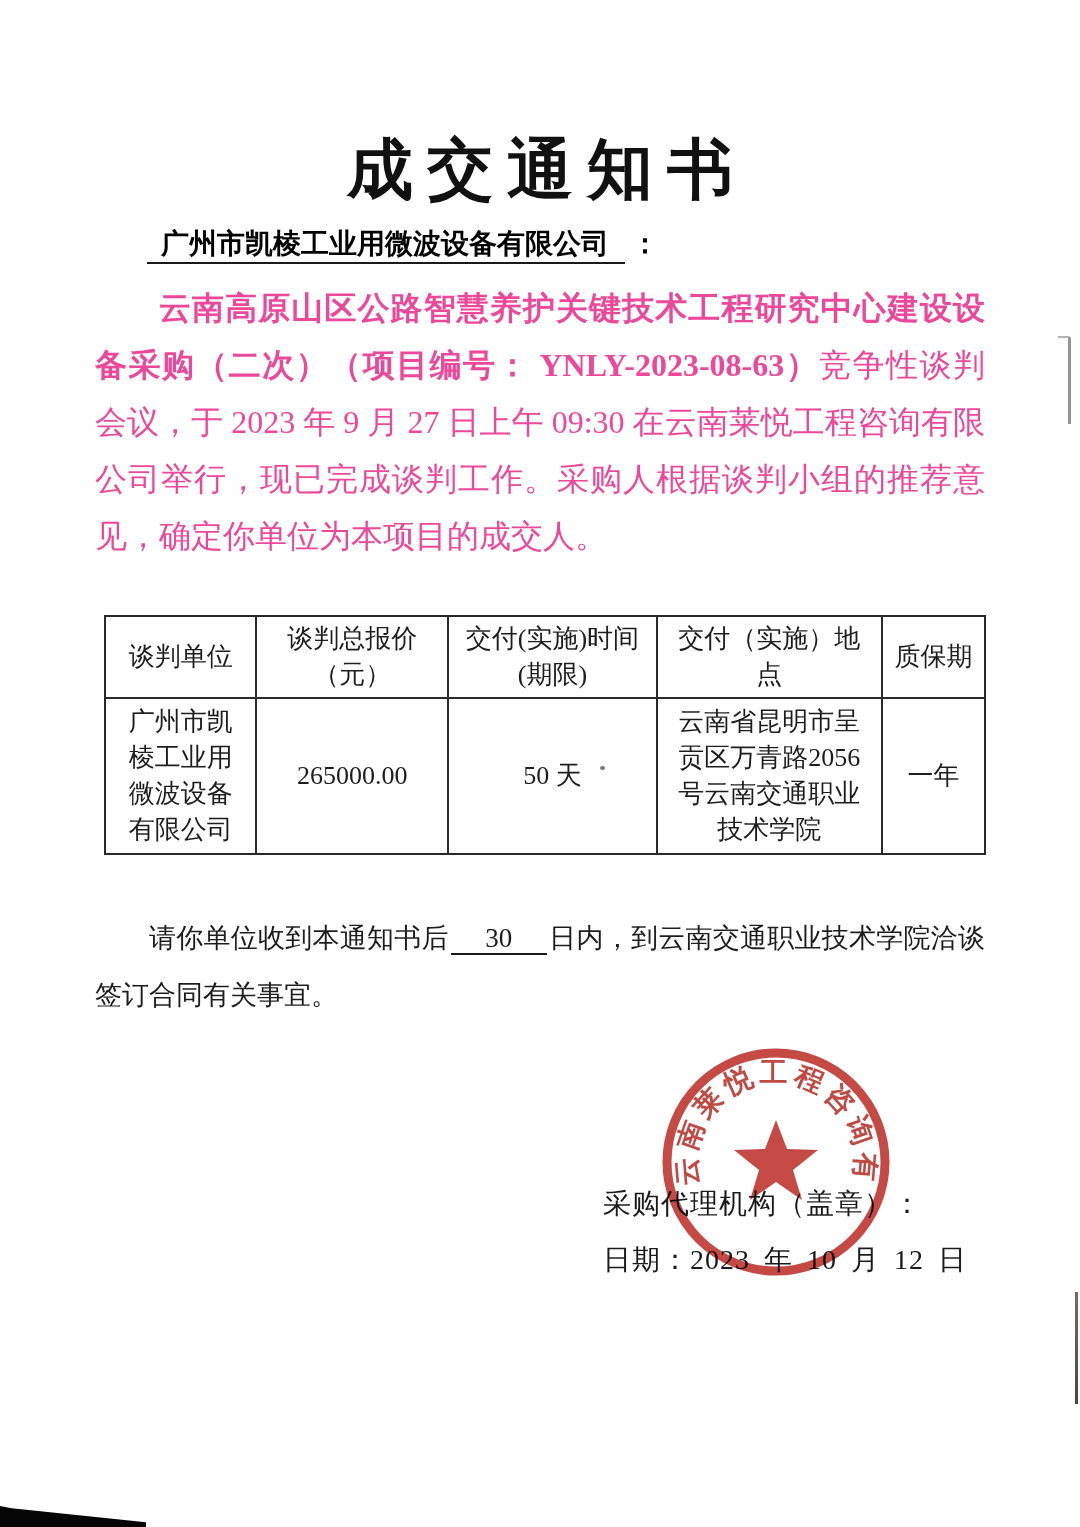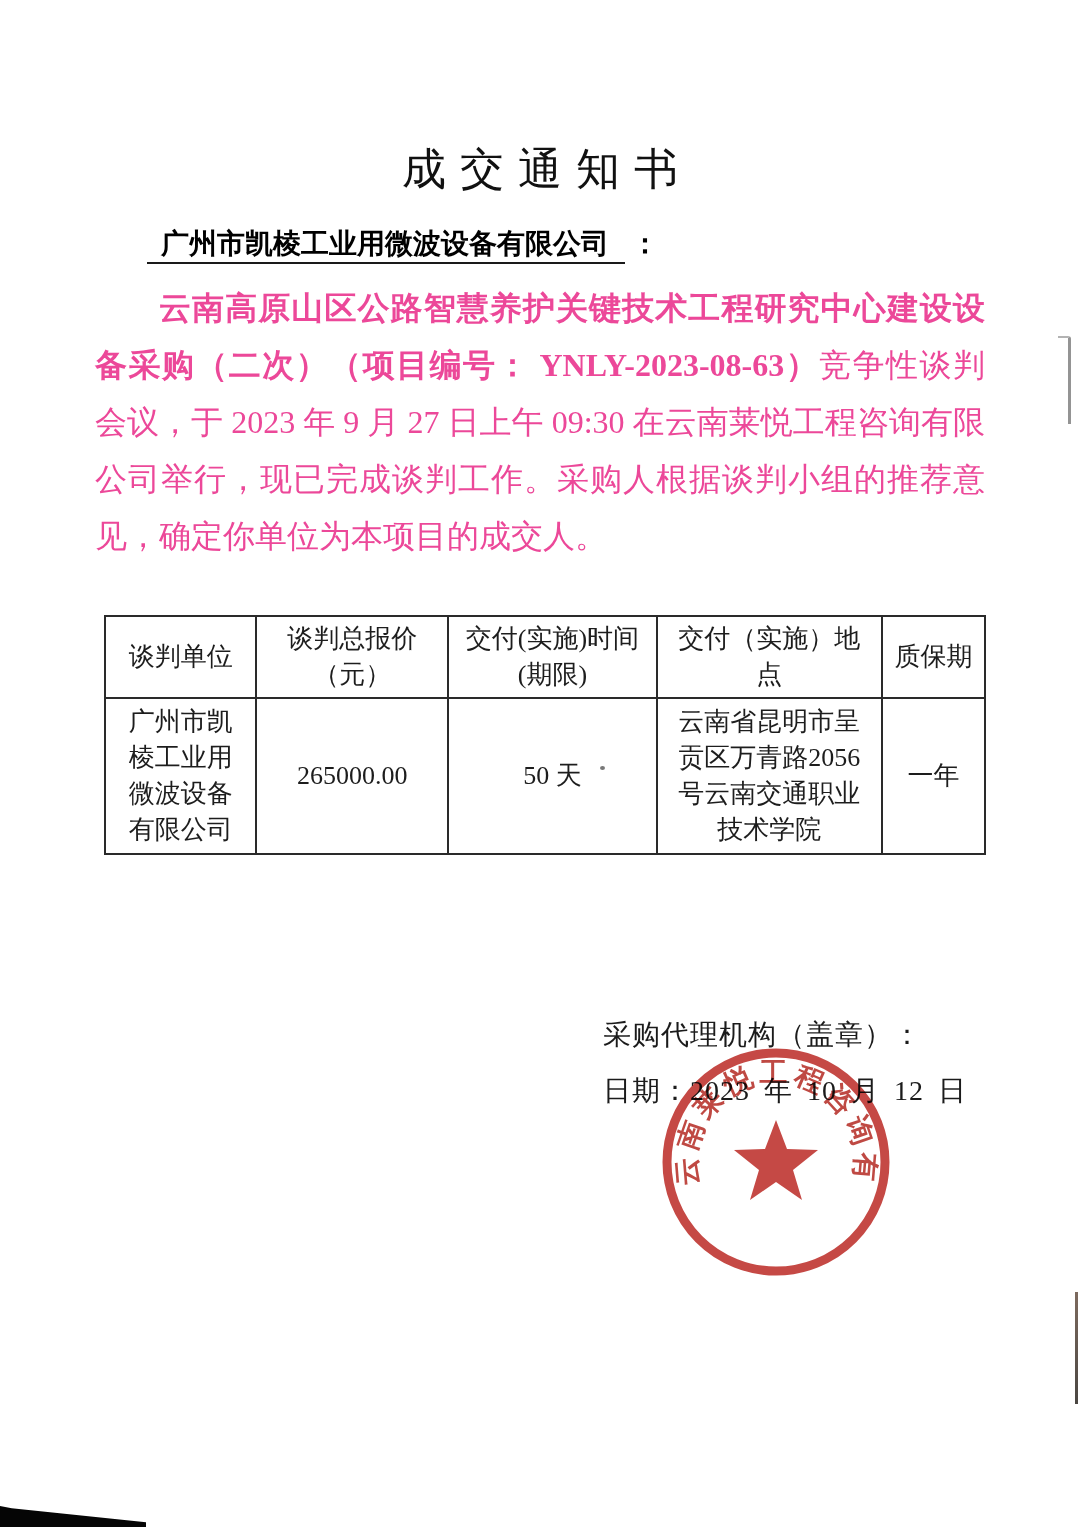--- a/index.html
+++ b/index.html
@@ -14,22 +14,22 @@
     background: #ffffff;
     color: #1c1c1c;
     overflow: hidden;
   }
 
   .content { padding: 0 95px; }
 
   .doc-title {
     margin-top: 130px;
     text-align: center;
-    font-size: 44px;
-    font-weight: 400;
+    font-size: 66px;
+    font-weight: 700;
     letter-spacing: 14px;
     text-indent: 14px;
     line-height: 80px;
     color: #111;
   }
 
   .addressee {
     margin-top: 14px;
     margin-left: 52px;
     font-size: 28px;
@@ -179,20 +179,23 @@
         <tr>
           <td>广州市凯棱工业用微波设备有限公司</td>
           <td>265000.00</td>
           <td>50 天</td>
           <td>云南省昆明市呈贡区万青路2056号云南交通职业技术学院</td>
           <td>一年</td>
         </tr>
       </tbody>
     </table>
 
+    <p class="notice-para">
+      <span>请你单位收到本通知书后</span><span class="blank-underline">30</span><span>日内，到云南交通职业技术学院洽谈签订合同有关事宜。</span>
+    </p>
 
     <div class="sig-block">
       <div class="sig-line">采购代理机构（盖章）：</div>
       <div class="sig-line date-line">日期：2023 年 10 月 12 日</div>
     </div>
   </div>
 
   <svg class="stamp" viewBox="0 0 260 260" xmlns="http://www.w3.org/2000/svg">
     <defs>
       <path id="stampArc" d="M 57.5 163.8 A 80 80 0 1 1 202.5 163.8" fill="none"></path>

